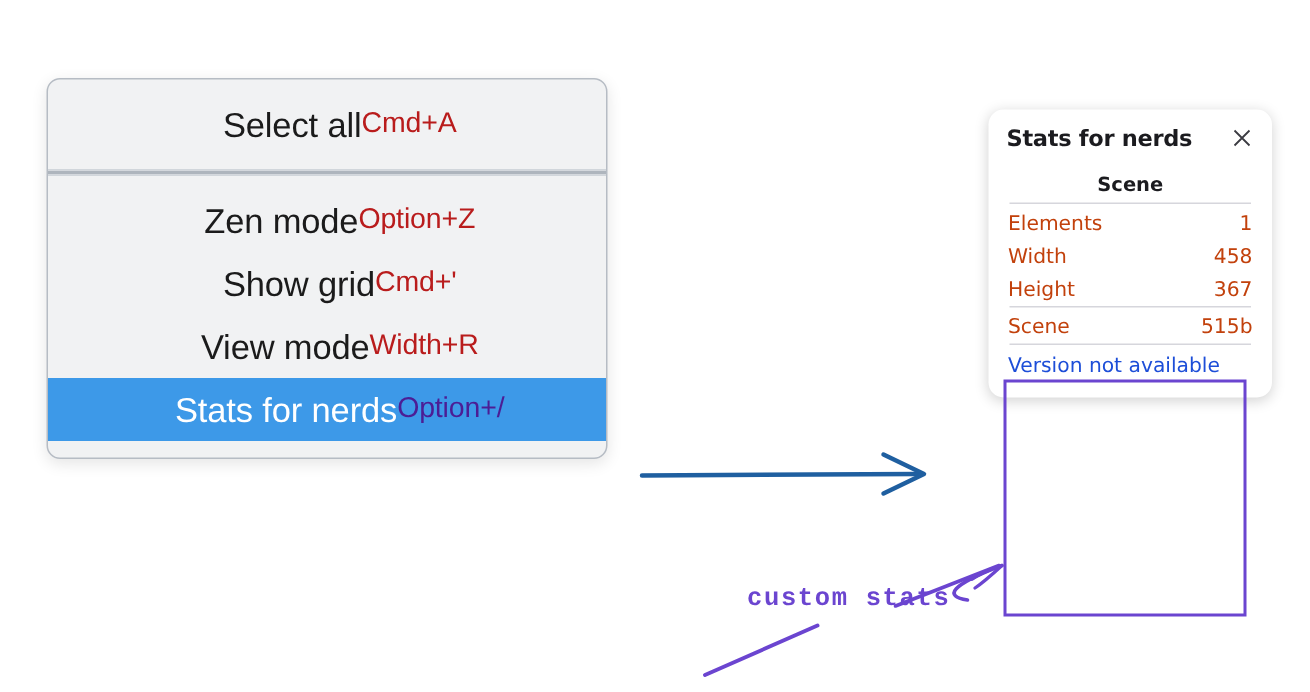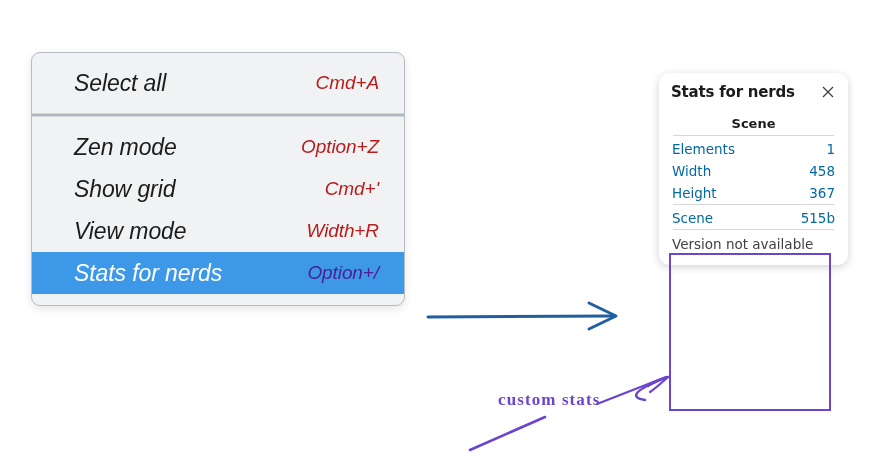--- a/index.html
+++ b/index.html
@@ -34,26 +34,25 @@
   .menu-sep {
     height: 2px;
     background: #aeb5bd;
     border-top: 1px solid #d4d8dd;
     border-bottom: 1px solid #d4d8dd;
     margin: 0;
   }
   .menu-item {
     display: flex;
     align-items: center;
-    justify-content: space-between;
+    justify-content: center;
     height: 42px;
     padding: 0 25px 0 42px;
     box-sizing: border-box;
     cursor: default;
-    font-style: italic;
   }
   .menu-item .mi-label {
     font-size: 23px;
     color: #1b1b1b;
     letter-spacing: -0.1px;
     white-space: nowrap;
   }
   .menu-item .mi-shortcut {
     font-size: 19px;
     color: #b91c1c;
@@ -109,27 +108,27 @@
   .hrule {
     height: 1px;
     background: #d6d6dc;
     margin: 0 2px 2px 2px;
   }
   .stat-row {
     display: flex;
     justify-content: space-between;
     align-items: baseline;
     font-size: 13.5px;
-    color: #0369a1;
+    color: #c2410c;
     padding: 3px 1px;
   }
   .stat-row .sv { font-variant-numeric: tabular-nums; }
   .plain-row {
     font-size: 13.5px;
-    color: #404040;
+    color: #1d4ed8;
     padding: 4px 1px 1px 1px;
   }
 
   
   #custom-stats-box {
     position: absolute;
     left: 669px;
     top: 253px;
     width: 162px;
     height: 158px;
@@ -142,21 +141,21 @@
   #annotations {
     position: absolute;
     left: 0; top: 0;
     width: 873px; height: 461px;
     pointer-events: none;
   }
   #annotation-label {
     position: absolute;
     left: 498px;
     top: 390px;
-    font-family: Liberation Serif, serif;
+    font-family: Liberation Mono, monospace;
     font-size: 17px;
     font-weight: bold;
     color: #6b45d0;
     letter-spacing: 1.1px;
     white-space: nowrap;
   }
 </style>
 </head>
 <body>
 

